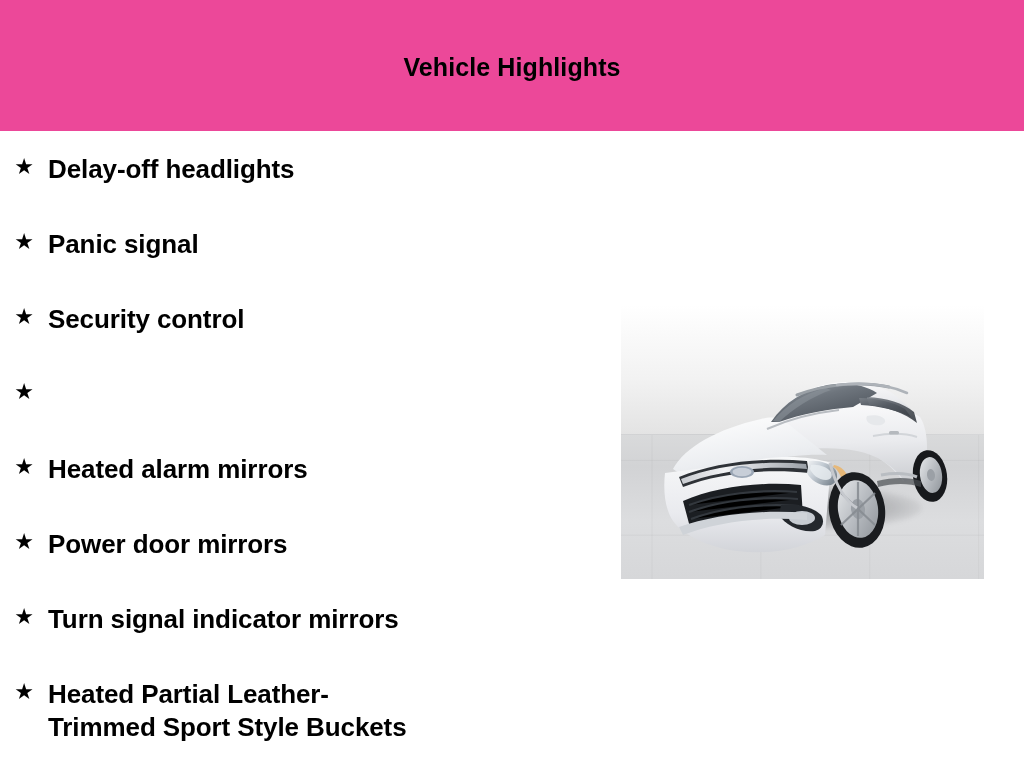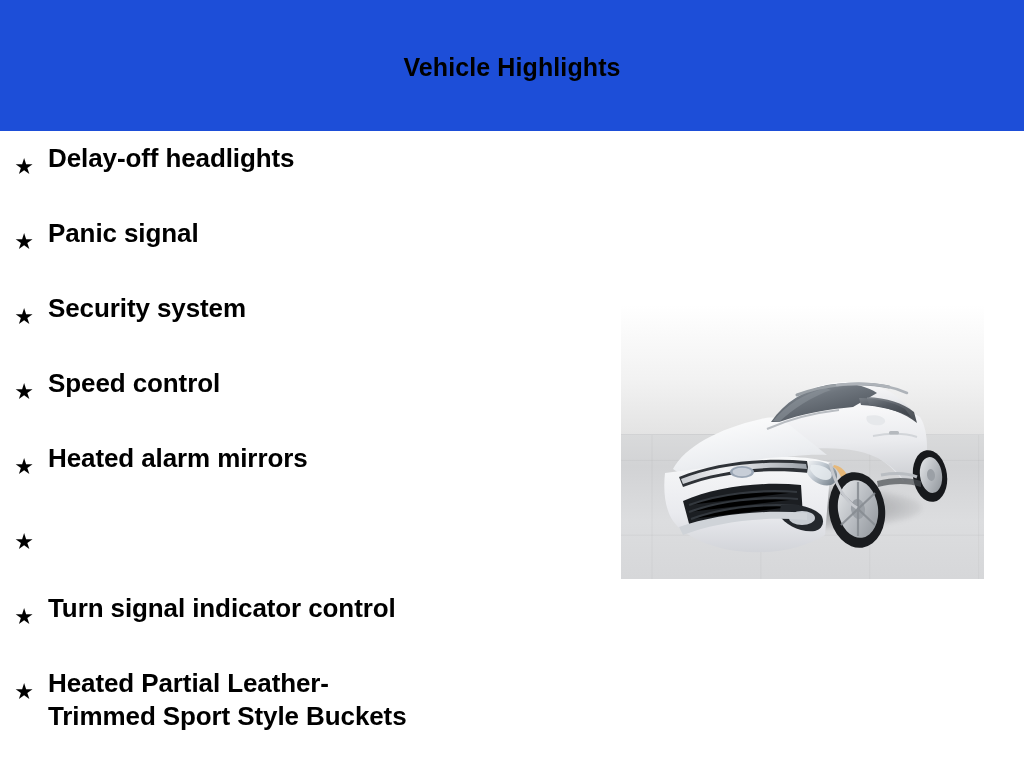--- a/index.html
+++ b/index.html
@@ -16,21 +16,21 @@
     position: relative;
   }
 
   
   #header-band {
     position: absolute;
     left: 0;
     top: 0;
     width: 1024px;
     height: 131px;
-    background: #1d4ed8;
+    background: #ec4899;
   }
   #page-title {
     position: absolute;
     left: 0;
     top: 52px;
     width: 1024px;
     text-align: center;
     font-size: 25px;
     font-weight: bold;
     color: #000000;
@@ -62,21 +62,21 @@
     left: 12px;
     top: 25px;
     font-size: 22px;
     line-height: 22px;
     color: #000000;
     width: 24px;
     text-align: center;
   }
   .highlight-label {
     display: block;
-    padding-top: 11px;
+    padding-top: 22px;
     font-size: 26px;
     font-weight: bold;
     color: #000000;
     line-height: 33px;
     white-space: pre-line;
     letter-spacing: -0.1px;
   }
   .highlight-item.two-line .bullet-star { top: 25px; }
 
   
@@ -145,40 +145,40 @@
     <span class="highlight-label">Delay-off headlights</span>
   </li>
 
   <li class="highlight-item">
     <span class="bullet-star">★</span>
     <span class="highlight-label">Panic signal</span>
   </li>
 
   <li class="highlight-item">
     <span class="bullet-star">★</span>
-    <span class="highlight-label">Security system</span>
-  </li>
-
-  <li class="highlight-item">
-    <span class="bullet-star">★</span>
-    <span class="highlight-label">Speed control</span>
+    <span class="highlight-label">Security control</span>
+  </li>
+
+  <li class="highlight-item">
+    <span class="bullet-star">★</span>
   </li>
 
   <li class="highlight-item">
     <span class="bullet-star">★</span>
     <span class="highlight-label">Heated alarm mirrors</span>
   </li>
 
   <li class="highlight-item">
     <span class="bullet-star">★</span>
-  </li>
-
-  <li class="highlight-item">
-    <span class="bullet-star">★</span>
-    <span class="highlight-label">Turn signal indicator control</span>
+    <span class="highlight-label">Power door mirrors</span>
+  </li>
+
+  <li class="highlight-item">
+    <span class="bullet-star">★</span>
+    <span class="highlight-label">Turn signal indicator mirrors</span>
   </li>
 
   <li class="highlight-item two-line">
     <span class="bullet-star">★</span>
     <span class="highlight-label">Heated Partial Leather-
 Trimmed Sport Style Buckets</span>
   </li>
 
 </ul>
 

